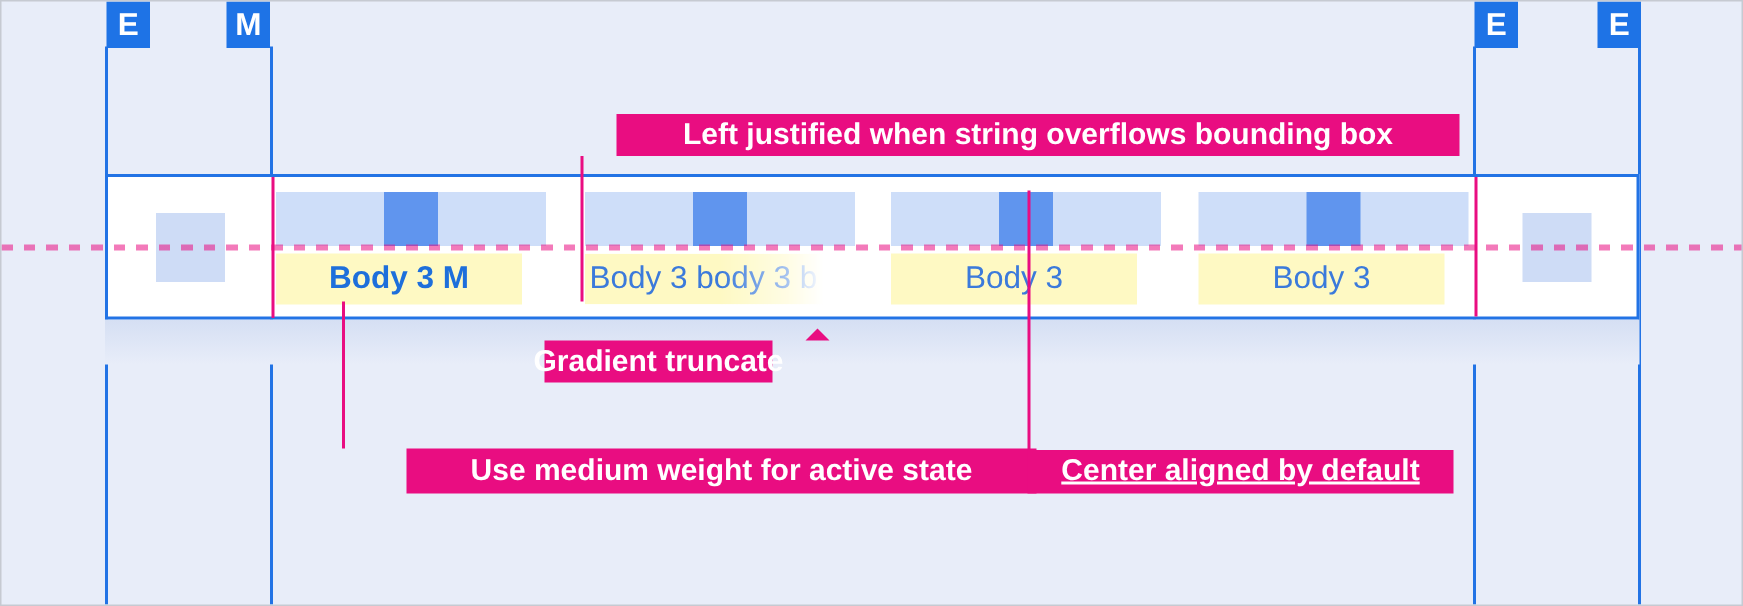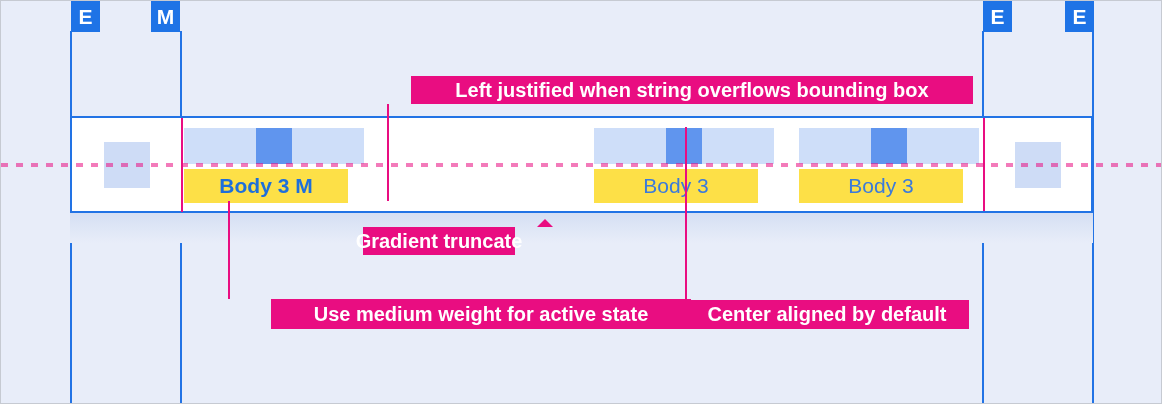--- a/index.html
+++ b/index.html
@@ -17,21 +17,21 @@
     background:#FFFFFF;border:2px solid #2273E5;z-index:2;
   }
   #band-shadow{
     position:absolute;left:69px;top:212px;width:1023px;height:30px;
     background:linear-gradient(180deg,#D5DFF3 0%,#E8EDF9 100%);z-index:1;
   }
   .tab{position:absolute;top:127px;width:180px;height:76px;z-index:3;}
   .tab-icon-area{position:absolute;left:0;right:0;top:0;height:36px;background:#CEDEF9;}
   .tab-icon{position:absolute;left:72px;top:0;width:36px;height:36px;background:#6095EE;}
   .tab-label{
-    position:absolute;left:0;right:16px;top:41px;height:34px;background:#fde047;
+    position:absolute;left:0;right:16px;top:41px;height:34px;background:#fef9c3;
     font-size:21px;line-height:34px;text-align:center;color:#3B7ADB;white-space:nowrap;overflow:hidden;
   }
   .tab-label.active{font-weight:700;color:#1E6FDB;}
   .tab-label.truncate{
     text-align:left;padding-left:3px;
     -webkit-mask-image:linear-gradient(90deg,#000 55%,rgba(0,0,0,.45) 82%,transparent 97%);
             mask-image:linear-gradient(90deg,#000 55%,rgba(0,0,0,.45) 82%,transparent 97%);
   }
   .ph-square{position:absolute;top:141px;width:46px;height:46px;background:#CEDCF6;z-index:3;}
   #baseline{
@@ -68,20 +68,25 @@
   <div id="band-shadow"></div>
 
   <div class="ph-square" style="left:103px;"></div>
   <div class="ph-square" style="left:1014px;"></div>
 
   <div class="tab" style="left:183px;">
     <div class="tab-icon-area"></div>
     <div class="tab-icon"></div>
     <div class="tab-label active">Body 3 M</div>
   </div>
+  <div class="tab" style="left:389px;">
+    <div class="tab-icon-area"></div>
+    <div class="tab-icon"></div>
+    <div class="tab-label truncate">Body 3 body 3 b</div>
+  </div>
   <div class="tab" style="left:593px;">
     <div class="tab-icon-area"></div>
     <div class="tab-icon"></div>
     <div class="tab-label">Body 3</div>
   </div>
   <div class="tab" style="left:798px;">
     <div class="tab-icon-area"></div>
     <div class="tab-icon"></div>
     <div class="tab-label">Body 3</div>
   </div>
@@ -92,15 +97,15 @@
   <div class="clipline" style="left:981.5px;top:117px;height:93px;"></div>
 
   <div class="connector" style="left:386px;top:103px;height:97px;"></div>
   <div class="connector" style="left:227px;top:200px;height:98px;"></div>
   <div class="connector" style="left:684px;top:126px;height:173px;"></div>
 
   <div class="note" style="left:386px;top:75px;width:562px;height:28px;margin-left:24px;">Left justified when string overflows bounding box</div>
   <div id="truncate-caret"></div>
   <div class="note" style="left:362px;top:226px;width:152px;height:28px;">Gradient truncate</div>
   <div class="note" style="left:222px;top:298px;width:420px;height:30px;margin-left:48px;">Use medium weight for active state</div>
-  <div class="note" style="left:684px;top:299px;width:284px;height:29px;">Center aligned by default</div>
+  <div class="note" style="left:684px;top:299px;width:284px;height:29px;text-decoration:underline;">Center aligned by default</div>
 
 </div>
 
 </body></html>

